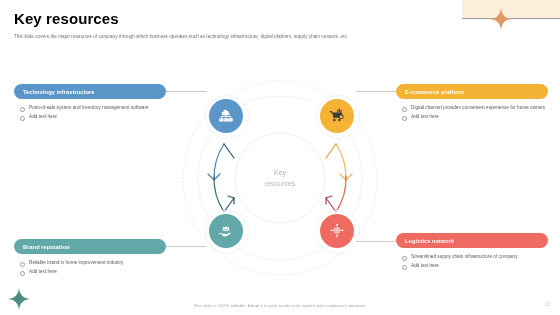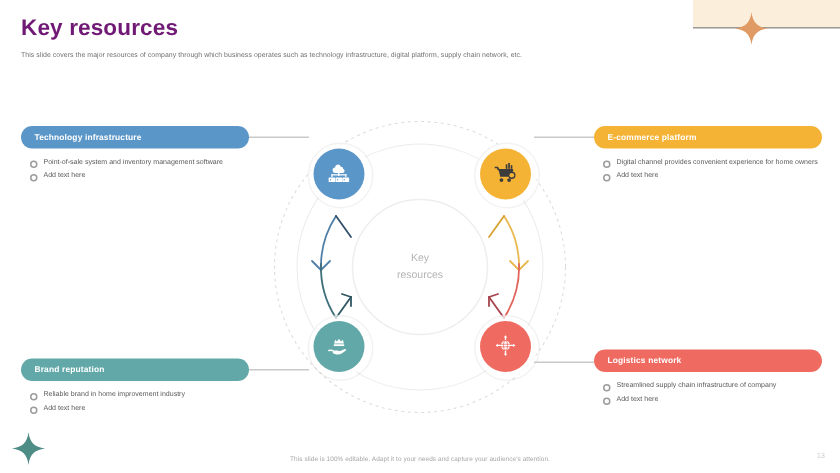--- a/index.html
+++ b/index.html
@@ -20,21 +20,21 @@
   .topline{
     position:absolute;top:18px;left:462px;width:98px;height:1px;
     background:#9a9a9a;
   }
   .star-top{position:absolute;top:8px;left:490px;width:22px;height:22px;}
   .star-bl{position:absolute;top:288px;left:8px;width:22px;height:22px;}
 
   
   .title{
     position:absolute;left:14px;top:10px;
-    font-size:15px;font-weight:bold;color:#701a75;
+    font-size:15px;font-weight:bold;color:#000000;
     letter-spacing:.1px;
   }
   .subtitle{
     position:absolute;left:14px;top:33px;width:470px;
     font-size:4.6px;color:#6f6f6f;line-height:7px;
     letter-spacing:.05px;
   }
 
   
   .diagram{position:absolute;left:172px;top:70px;width:216px;height:216px;}

